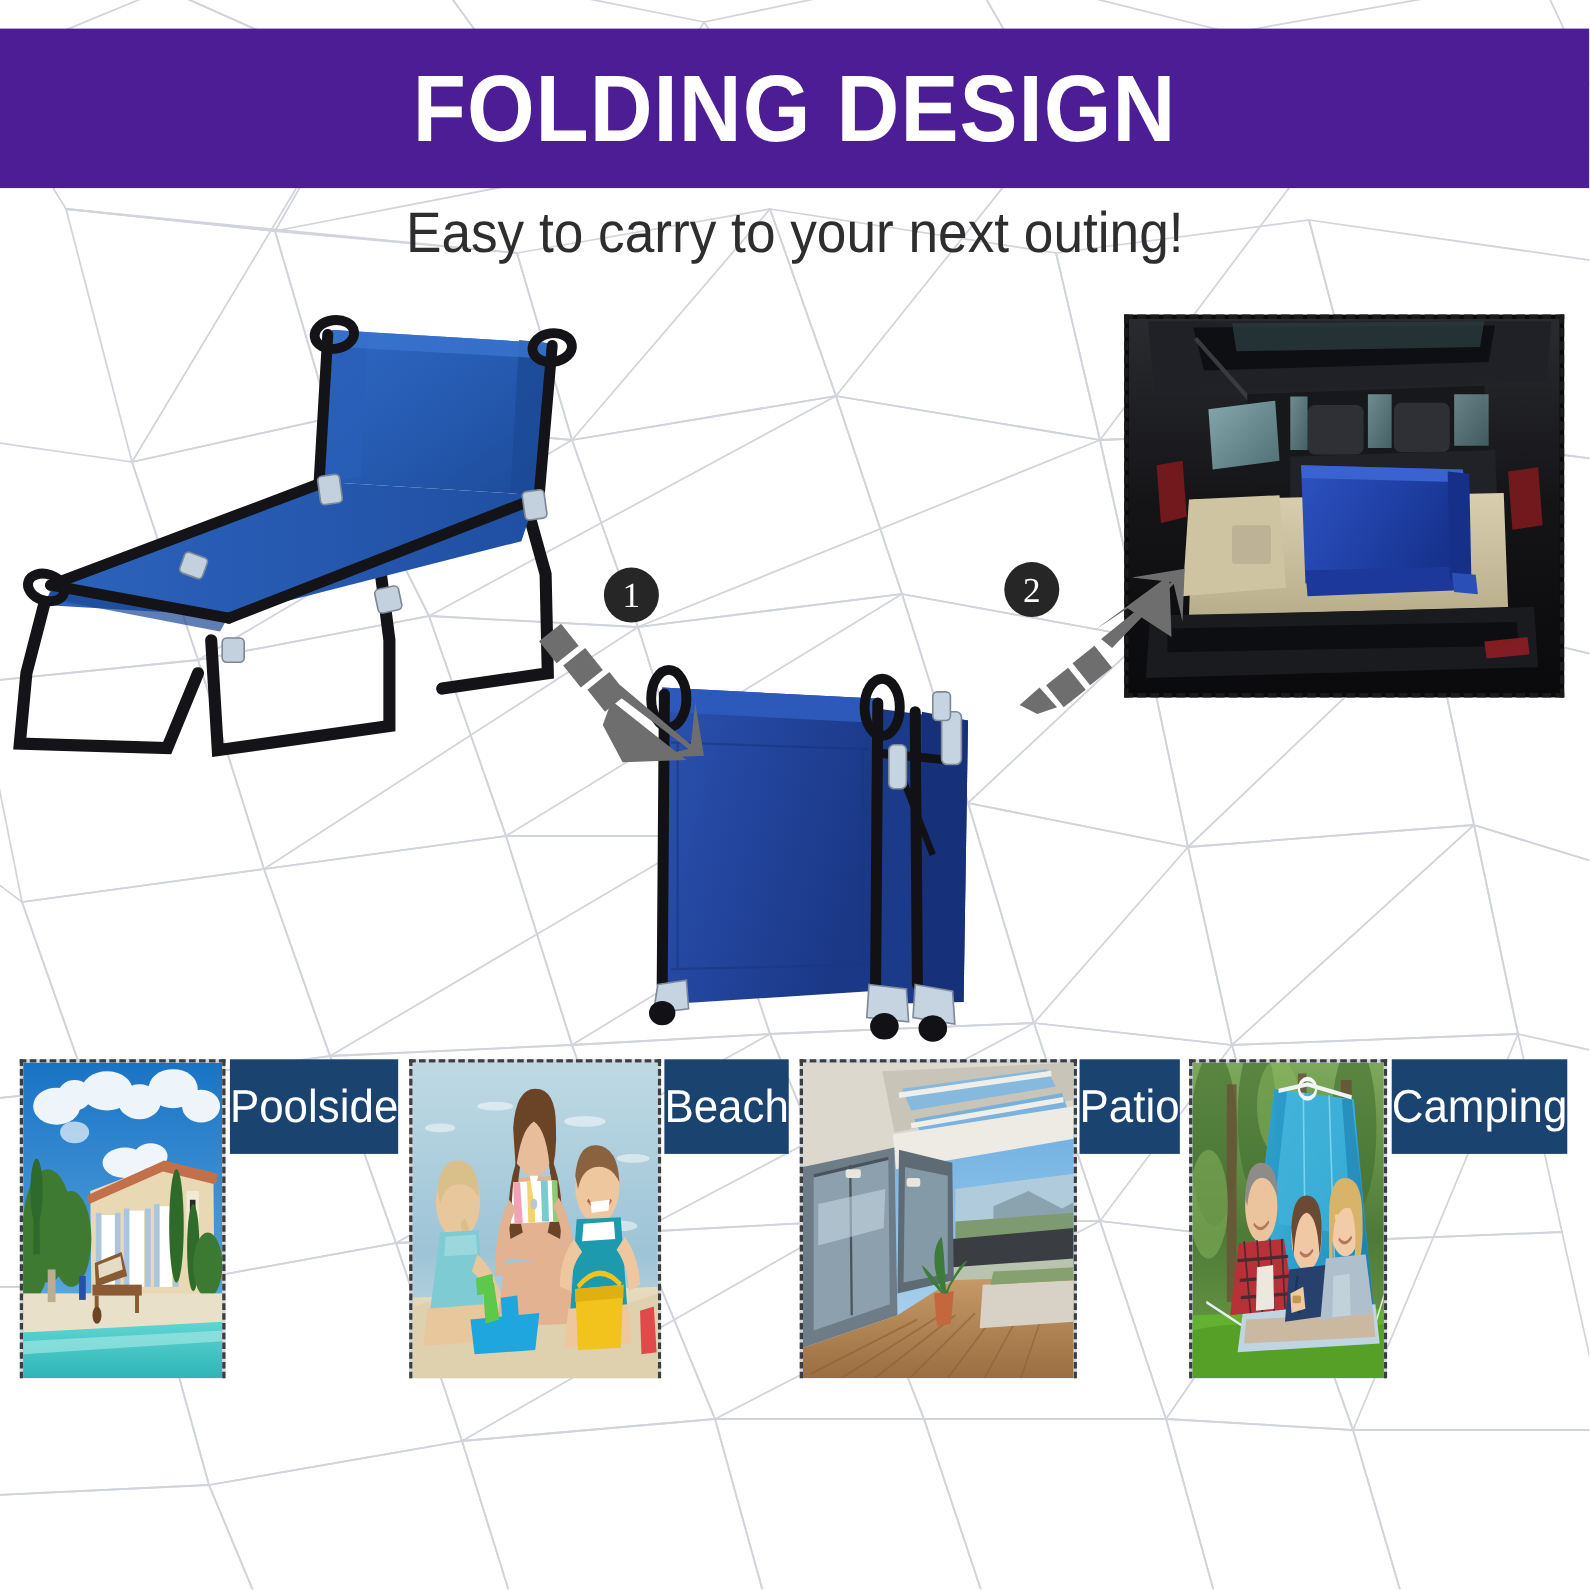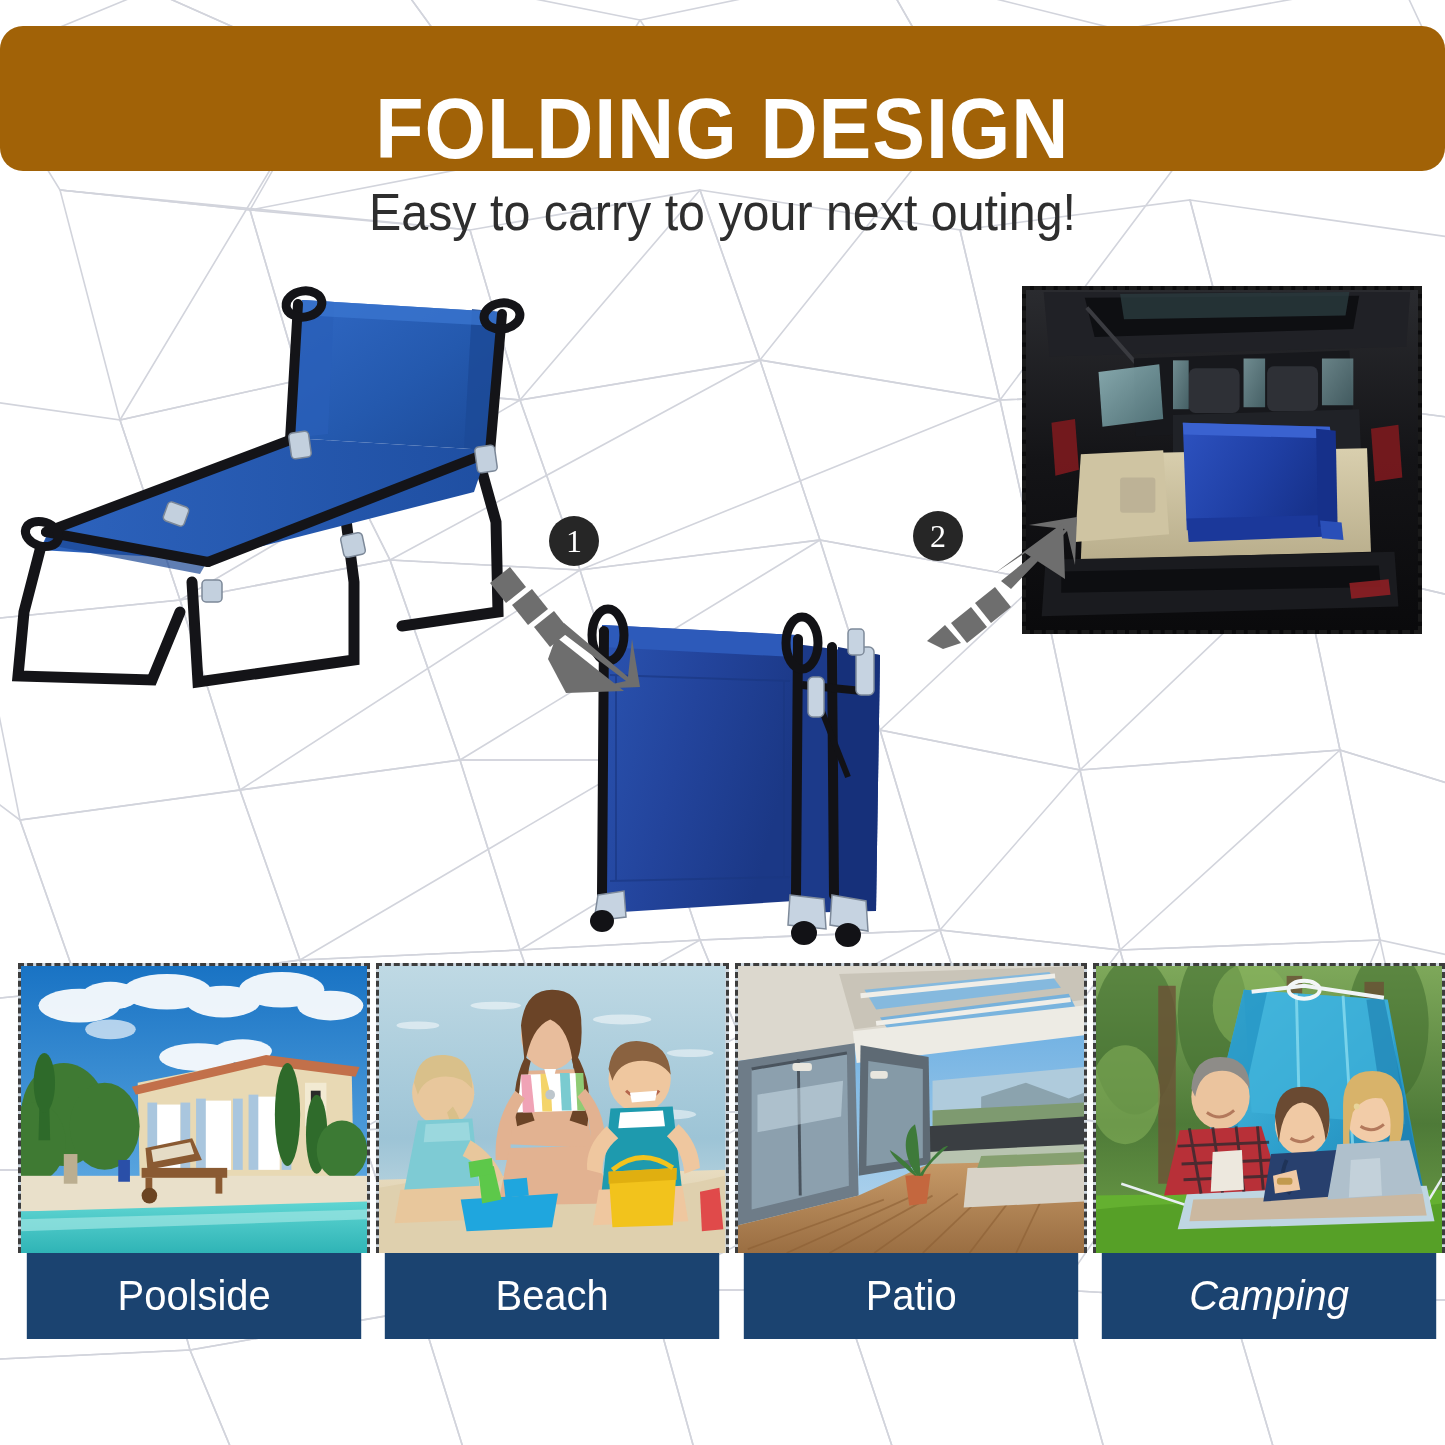--- a/index.html
+++ b/index.html
@@ -30,26 +30,25 @@
     pointer-events: none;
   }
 
   
   #banner {
     position: absolute;
     left: 0;
     top: 26px;
     width: 1445px;
     height: 145px;
-    background: #a16207;
+    background: #4c1d95;
     z-index: 5;
     display: flex;
-    align-items: flex-end;
+    align-items: center;
     justify-content: center;
-    border-radius: 23px;
   }
   #banner-title {
     color: #ffffff;
     font-family: "Liberation Sans Narrow", "Liberation Sans", sans-serif;
     font-size: 86px;
     font-weight: bold;
     letter-spacing: 1px;
     line-height: 1;
     transform: scaleX(0.92);
     white-space: nowrap;
@@ -119,24 +118,25 @@
     height: 400px;
     z-index: 4;
     display: flex;
     gap: 0;
   }
   .scene-card {
     position: relative;
     width: 356px;
     margin-right: 6px;
     display: flex;
-    flex-direction: column;
+    flex-direction: row;
+    justify-content: flex-end;
   }
   .scene-card:nth-child(1) { margin-left: 18px; }
-  .scene-card:last-child { margin-right: 0; font-style: italic; }
+  .scene-card:last-child { margin-right: 16px; }
 
   .scene-photo {
     position: relative;
     height: 290px;
     border: 3px dashed #3d3d3d;
     border-bottom: none;
     overflow: hidden;
     background: #cfd8e0;
   }
   .scene-photo svg { display: block; width: 100%; height: 100%; }

